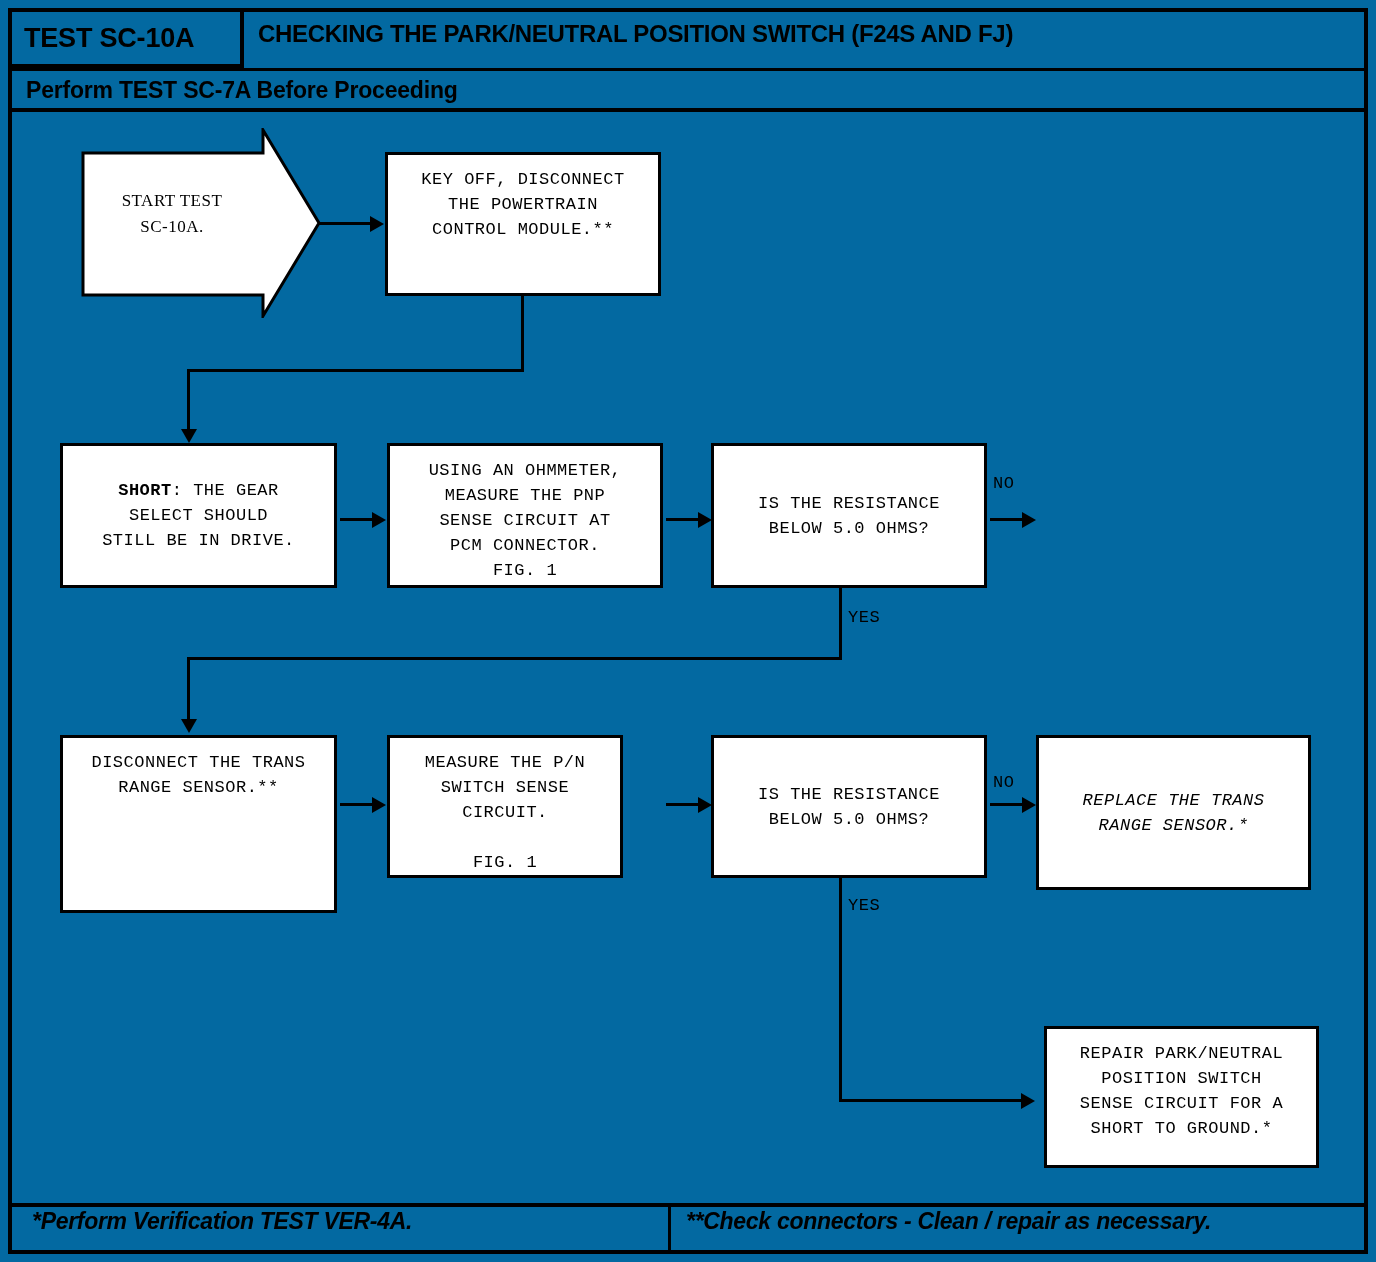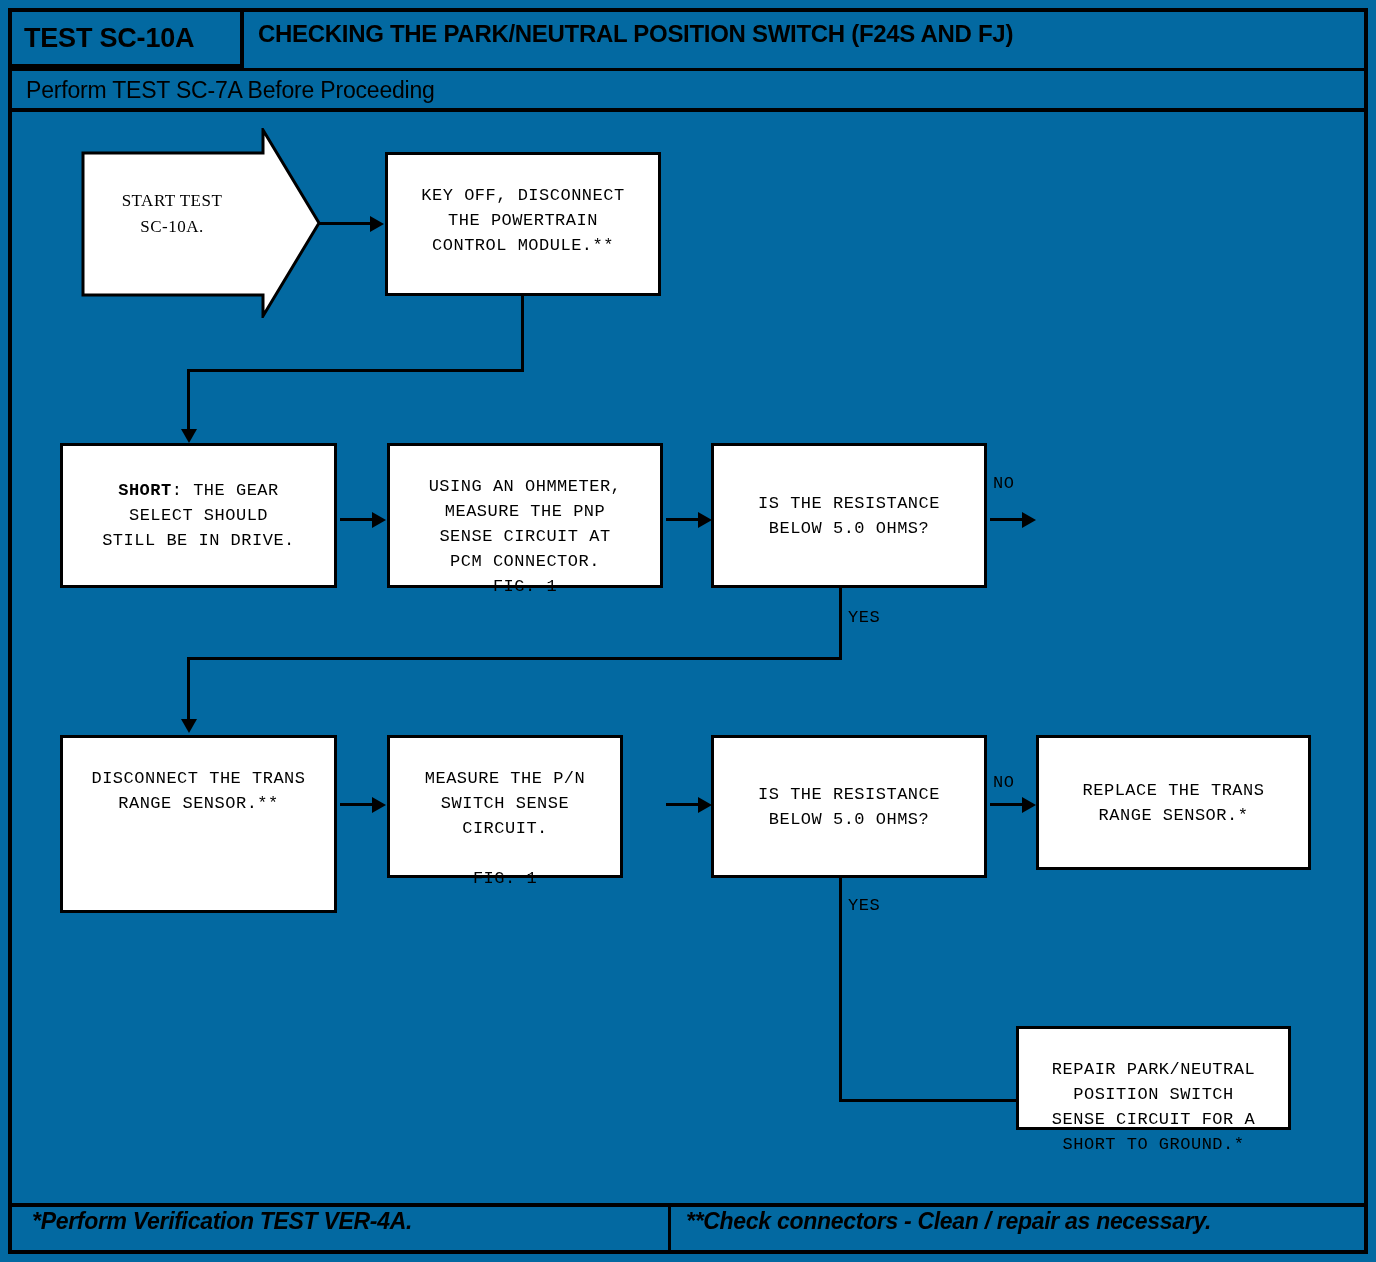--- a/index.html
+++ b/index.html
@@ -79,21 +79,21 @@
     white-space: nowrap;
   }
   .hdr-sub {
     position: absolute;
     left: 26px;
     top: 68px;
     height: 44px;
     display: flex;
     align-items: center;
     font-size: 23px;
-    font-weight: normal;
+    font-weight: bold;
     letter-spacing: -0.2px;
     white-space: nowrap;
   }
 
   
   .footer-band {
     position: absolute;
     left: 12px;
     top: 1203px;
     width: 1352px;
@@ -129,21 +129,21 @@
     position: absolute;
     box-sizing: border-box;
     border: 3px solid #000;
     background: #ffffff;
     font-family: "Liberation Mono", monospace;
     font-size: 17px;
     line-height: 25px;
     text-align: center;
     letter-spacing: 0.5px;
     color: #000;
-    padding-top: 28px;
+    padding-top: 12px;
     white-space: pre-line;
   }
   .node.vcenter {
     padding-top: 0;
     display: flex;
     align-items: center;
     justify-content: center;
   }
   .node.vcenter > span { display: block; width: 100%; }
 
@@ -289,31 +289,31 @@
 
   <div class="node vcenter" style="left:711px; top:735px; width:276px; height:143px;">
     <span>IS THE RESISTANCE
 BELOW 5.0 OHMS?</span>
   </div>
 
   <div class="ln ln-h" style="left:990px; top:803px; width:38px;"></div>
   <div class="arrowhead ah-right" style="left:1022px; top:797px;"></div>
   <div class="edge-label" style="left:993px; top:773px;">NO</div>
 
-  <div class="node vcenter" style="left:1036px; top:735px; width:275px; height:135px;">
+  <div class="node vcenter" style="left:1036px; top:735px; width:275px; height:155px;font-style:italic;">
     <span>REPLACE THE TRANS
 RANGE SENSOR.*</span>
   </div>
 
   <div class="ln ln-v" style="left:839px; top:878px; height:224px;"></div>
   <div class="edge-label" style="left:848px; top:896px;">YES</div>
   <div class="ln ln-h" style="left:839px; top:1099px; width:184px;"></div>
   <div class="arrowhead ah-right" style="left:1021px; top:1093px;"></div>
 
-  <div class="node" style="left:1016px; top:1026px; width:275px; height:104px;">REPAIR PARK/NEUTRAL
+  <div class="node" style="left:1044px; top:1026px; width:275px; height:142px;">REPAIR PARK/NEUTRAL
 POSITION SWITCH
 SENSE CIRCUIT FOR A
 SHORT TO GROUND.*</div>
 
   <div class="footer-band"></div>
   <div class="footer-divider"></div>
   <div class="footer-cell footer-left">*Perform Verification TEST VER-4A.</div>
   <div class="footer-cell footer-right">**Check connectors - Clean / repair as necessary.</div>
 
 </div>

